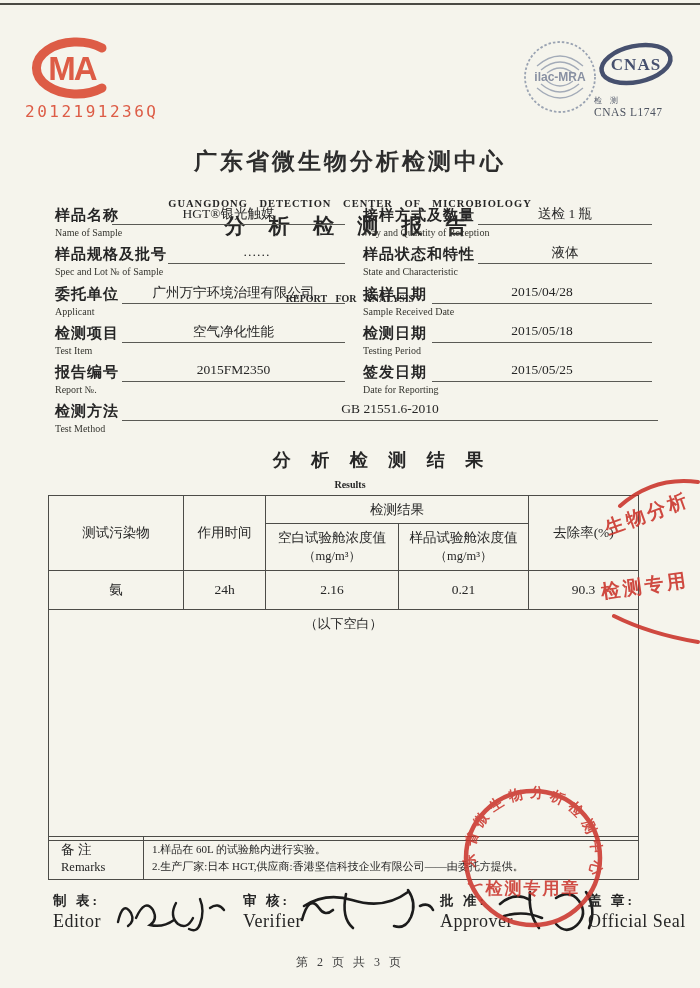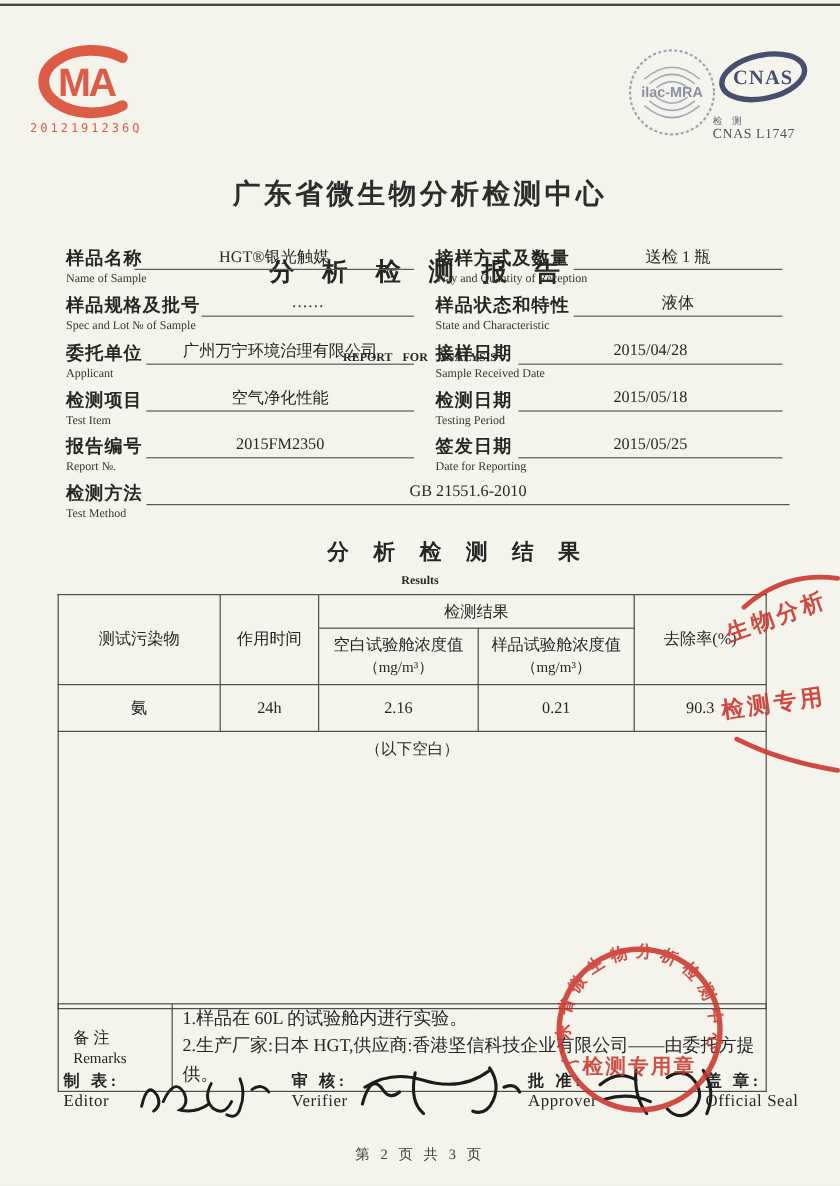--- a/index.html
+++ b/index.html
@@ -8,21 +8,21 @@
     position:relative; width:700px; height:988px; overflow:hidden;
     background:#f5f4ec;
     font-family:"Liberation Serif","DejaVu Serif",serif;
     color:#262626;
   }
   .scan-line { position:absolute; top:3px; left:0; width:700px; height:2px; background:#4a4a44; }
 
   
   .cma { position:absolute; left:24px; top:36px; width:112px; }
   .cma-num { position:absolute; left:25px; top:102px; font-family:"DejaVu Sans Mono",monospace;
-             font-size:10px; letter-spacing:2.5px; color:#dd5c46; }
+             font-size:16px; letter-spacing:2.5px; color:#dd5c46; }
   .ilac { position:absolute; left:523px; top:40px; }
   .cnas { position:absolute; left:596px; top:34px; }
   .cnas-sub { position:absolute; left:594px; top:97px; width:82px; text-align:left; line-height:1.1; }
   .cnas-sub .cn { font-size:8px; color:#596070; letter-spacing:3px; }
   .cnas-sub .en { font-size:11.5px; color:#4d5360; letter-spacing:0.5px; }
 
   
   .center-line { position:absolute; left:0; width:700px; text-align:center; }
   .org-cn   { top:146px; font-size:23px; font-weight:bold; letter-spacing:3px; color:#2d2d2d; }
   .org-en   { top:198px; font-size:10.5px; font-weight:bold; letter-spacing:1px; word-spacing:8px; }
@@ -47,26 +47,26 @@
   .rtable .h3 td { height:38px; }
   .blank-cell { height:230px; vertical-align:top; }
   .blank-cell div { padding-top:5px; font-size:13px; }
   .unit { font-size:12.5px; }
 
   .remarks-table { position:absolute; left:48px; top:836px; width:590px; border-collapse:collapse;
                    table-layout:fixed; }
   .remarks-table td { border:1px solid #4c4c48; height:40px; vertical-align:middle; }
   .rem-label { padding-left:12px; font-size:13.5px; line-height:1.3;border-radius:17px; }
   .rem-label .en { font-size:12.5px; }
-  .rem-body { padding-left:8px; font-size:15px; line-height:1.55; }
+  .rem-body { padding-left:8px; font-size:11px; line-height:1.55; }
 
   
   .sig-label { position:absolute; line-height:1.3; white-space:nowrap; }
   .sig-label .cn { font-size:13.5px; font-weight:bold; letter-spacing:3px; }
-  .sig-label .en { font-size:14px; letter-spacing:0.5px; }
+  .sig-label .en { font-size:18px; letter-spacing:0.5px; }
   .sig-svg { position:absolute; }
 
   
   .stamp { position:absolute; pointer-events:none; }
   .stamp text { fill:#cb372e; font-weight:bold; }
 </style>
 </head>
 <body>
 
 <div class="page">
@@ -103,20 +103,21 @@
       </g>
       <text x="40" y="36" font-size="17" font-weight="bold" fill="#46506e" text-anchor="middle" letter-spacing="1">CNAS</text>
     </svg>
   </div>
   <div class="cnas-sub">
     <div class="cn">检 测</div>
     <div class="en">CNAS L1747</div>
   </div>
 
   <div class="center-line org-cn">广东省微生物分析检测中心</div>
+  <div class="center-line org-en">GUANGDONG DETECTION CENTER OF MICROBIOLOGY</div>
   <div class="center-line title-cn">分 析 检 测 报 告</div>
   <div class="center-line title-en">REPORT FOR ANALYSIS</div>
 
   <div>
     <span class="flabel" style="left:55px;top:206px">样品名称</span>
     <span class="fline" style="left:112px;top:205px;width:233px">HGT®银光触媒</span>
     <span class="feng" style="left:55px;top:227px">Name of Sample</span>
   </div>
   <div>
     <span class="flabel" style="left:55px;top:245px">样品规格及批号</span>

